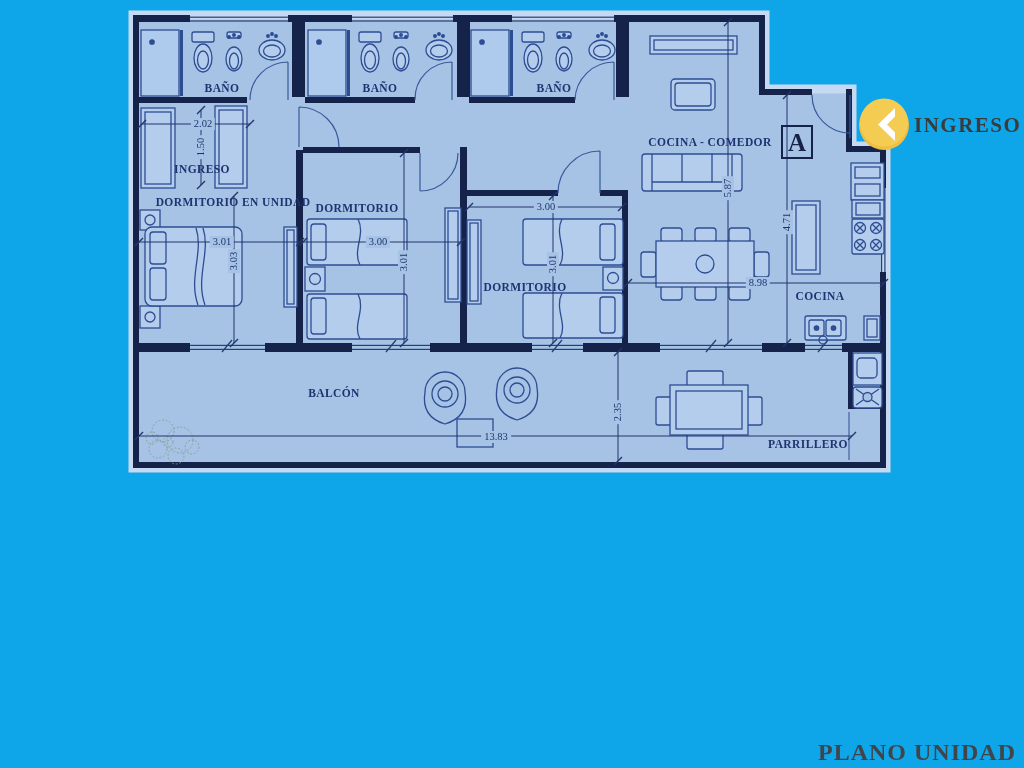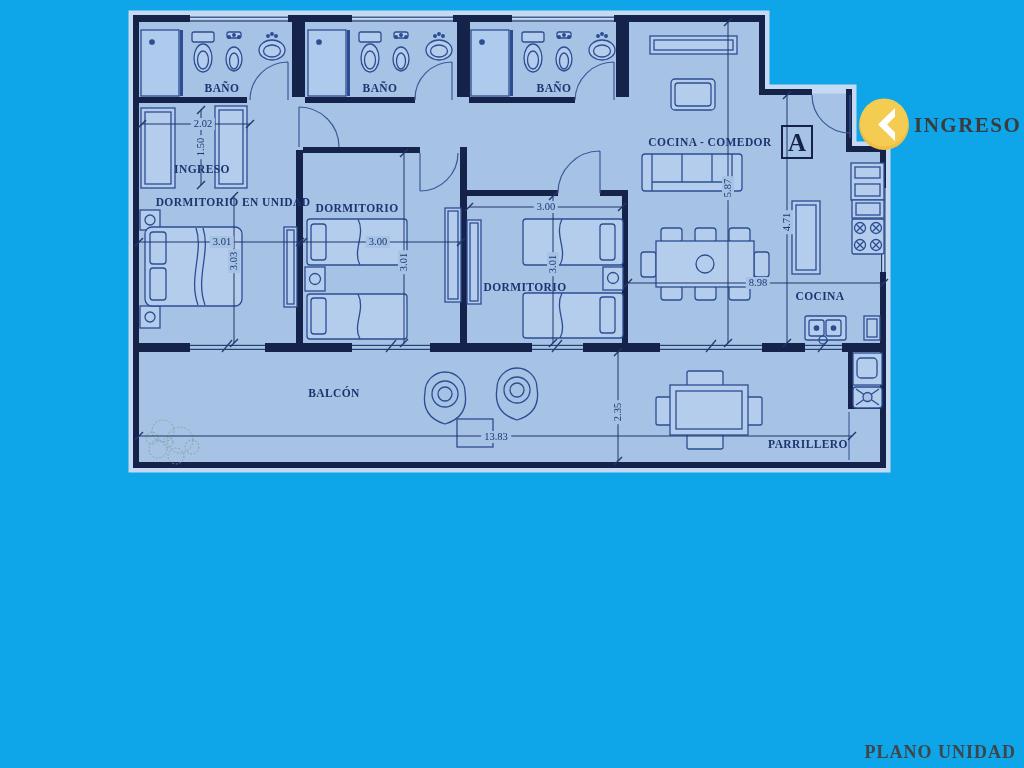--- a/index.html
+++ b/index.html
@@ -9,21 +9,21 @@
   .room-label{position:absolute;transform:translate(-50%,-50%);color:#1d3470;font-weight:bold;
               font-size:11.5px;letter-spacing:.4px;white-space:nowrap;}
   .dim-label{position:absolute;transform:translate(-50%,-50%);color:#1d3470;font-size:10.5px;
              background:#a6c3e6;padding:0 3px;white-space:nowrap;line-height:12px;}
   .dim-label.v{transform:translate(-50%,-50%) rotate(-90deg);}
   .marker-a{position:absolute;transform:translate(-50%,-50%);color:#15224a;font-size:25px;
             font-weight:bold;}
   .ingreso-text{position:absolute;transform:translate(0,-50%);color:#3b3b3b;font-weight:bold;
                 font-size:21px;letter-spacing:1.5px;white-space:nowrap;text-align:center;}
   .footer-title{position:absolute;transform:translate(-100%,-50%);color:#40454a;font-weight:bold;
-                font-size:18px;letter-spacing:1px;white-space:nowrap;}
+                font-size:24px;letter-spacing:1px;white-space:nowrap;}
 </style>
 </head>
 <body>
 
 <div id="stage">
 
 <svg id="plan-svg" width="1024" height="768" viewBox="0 0 1024 768">
 
   <g>
     <path d="M133,15 L765,15 L765,89 L852,89 L852,146 L886,146 L886,468 L133,468 Z" fill="#a6c3e6" stroke="#c5d9f2" stroke-width="9" stroke-linejoin="miter"></path>

